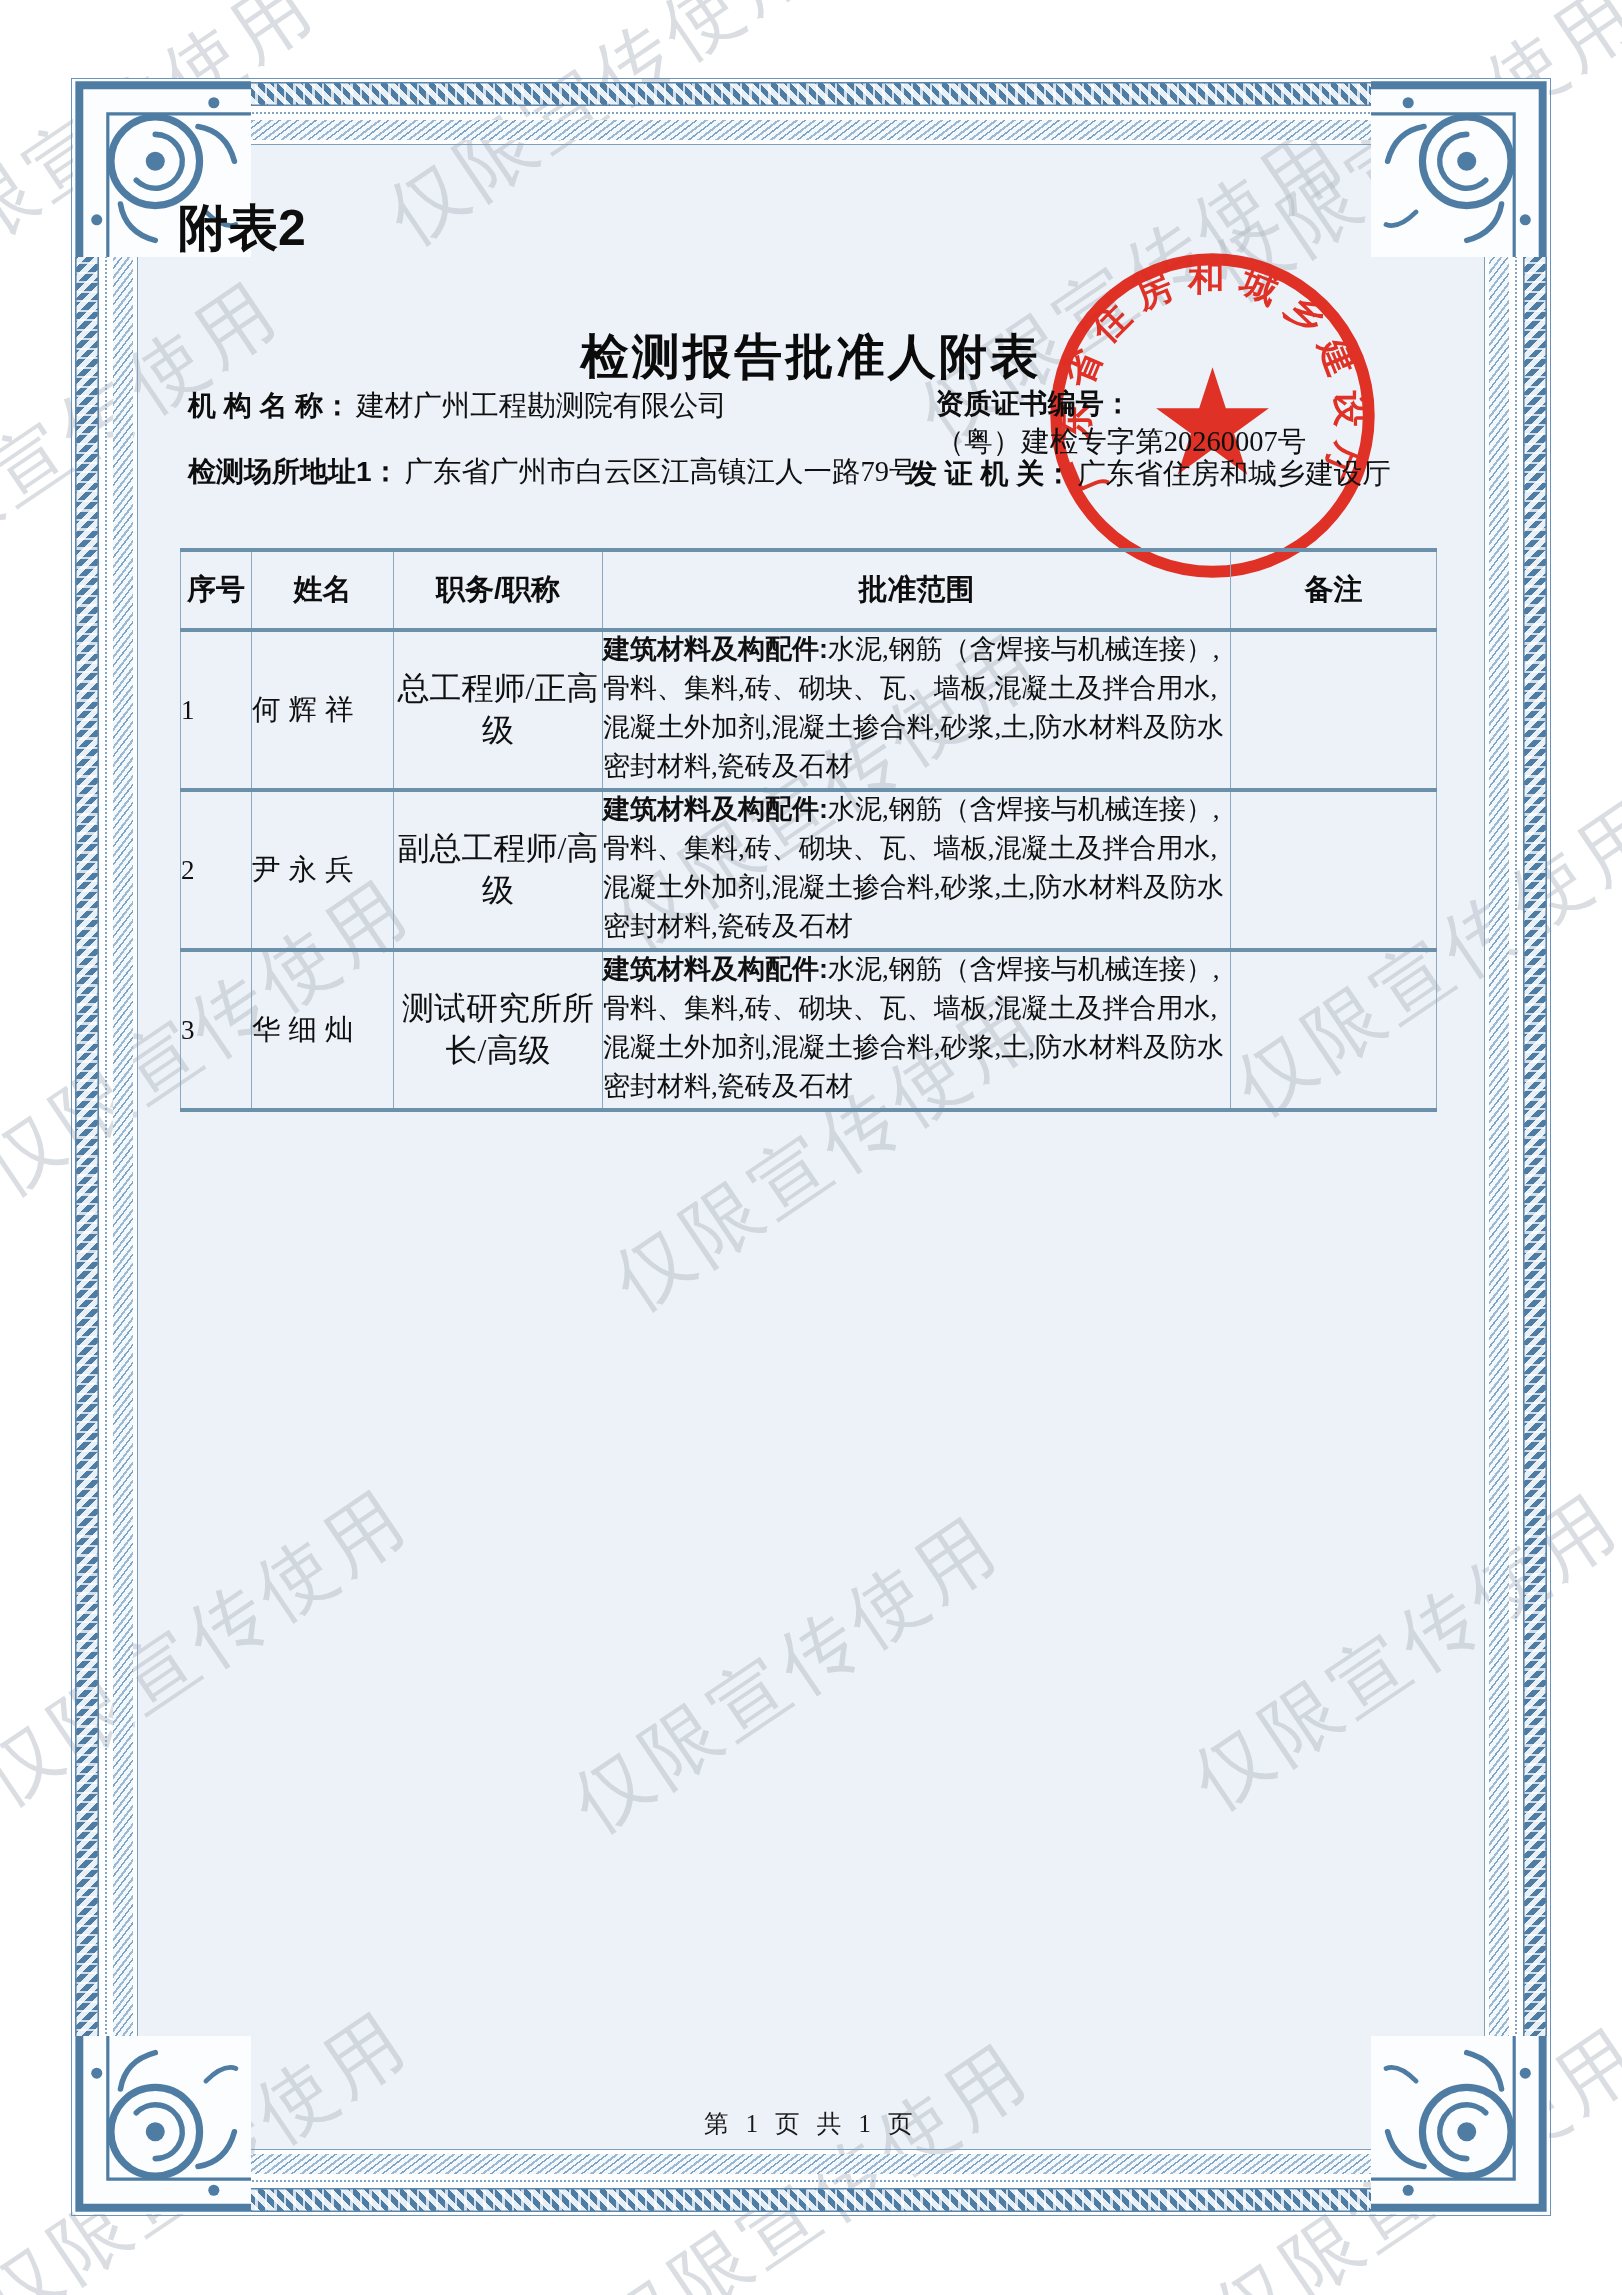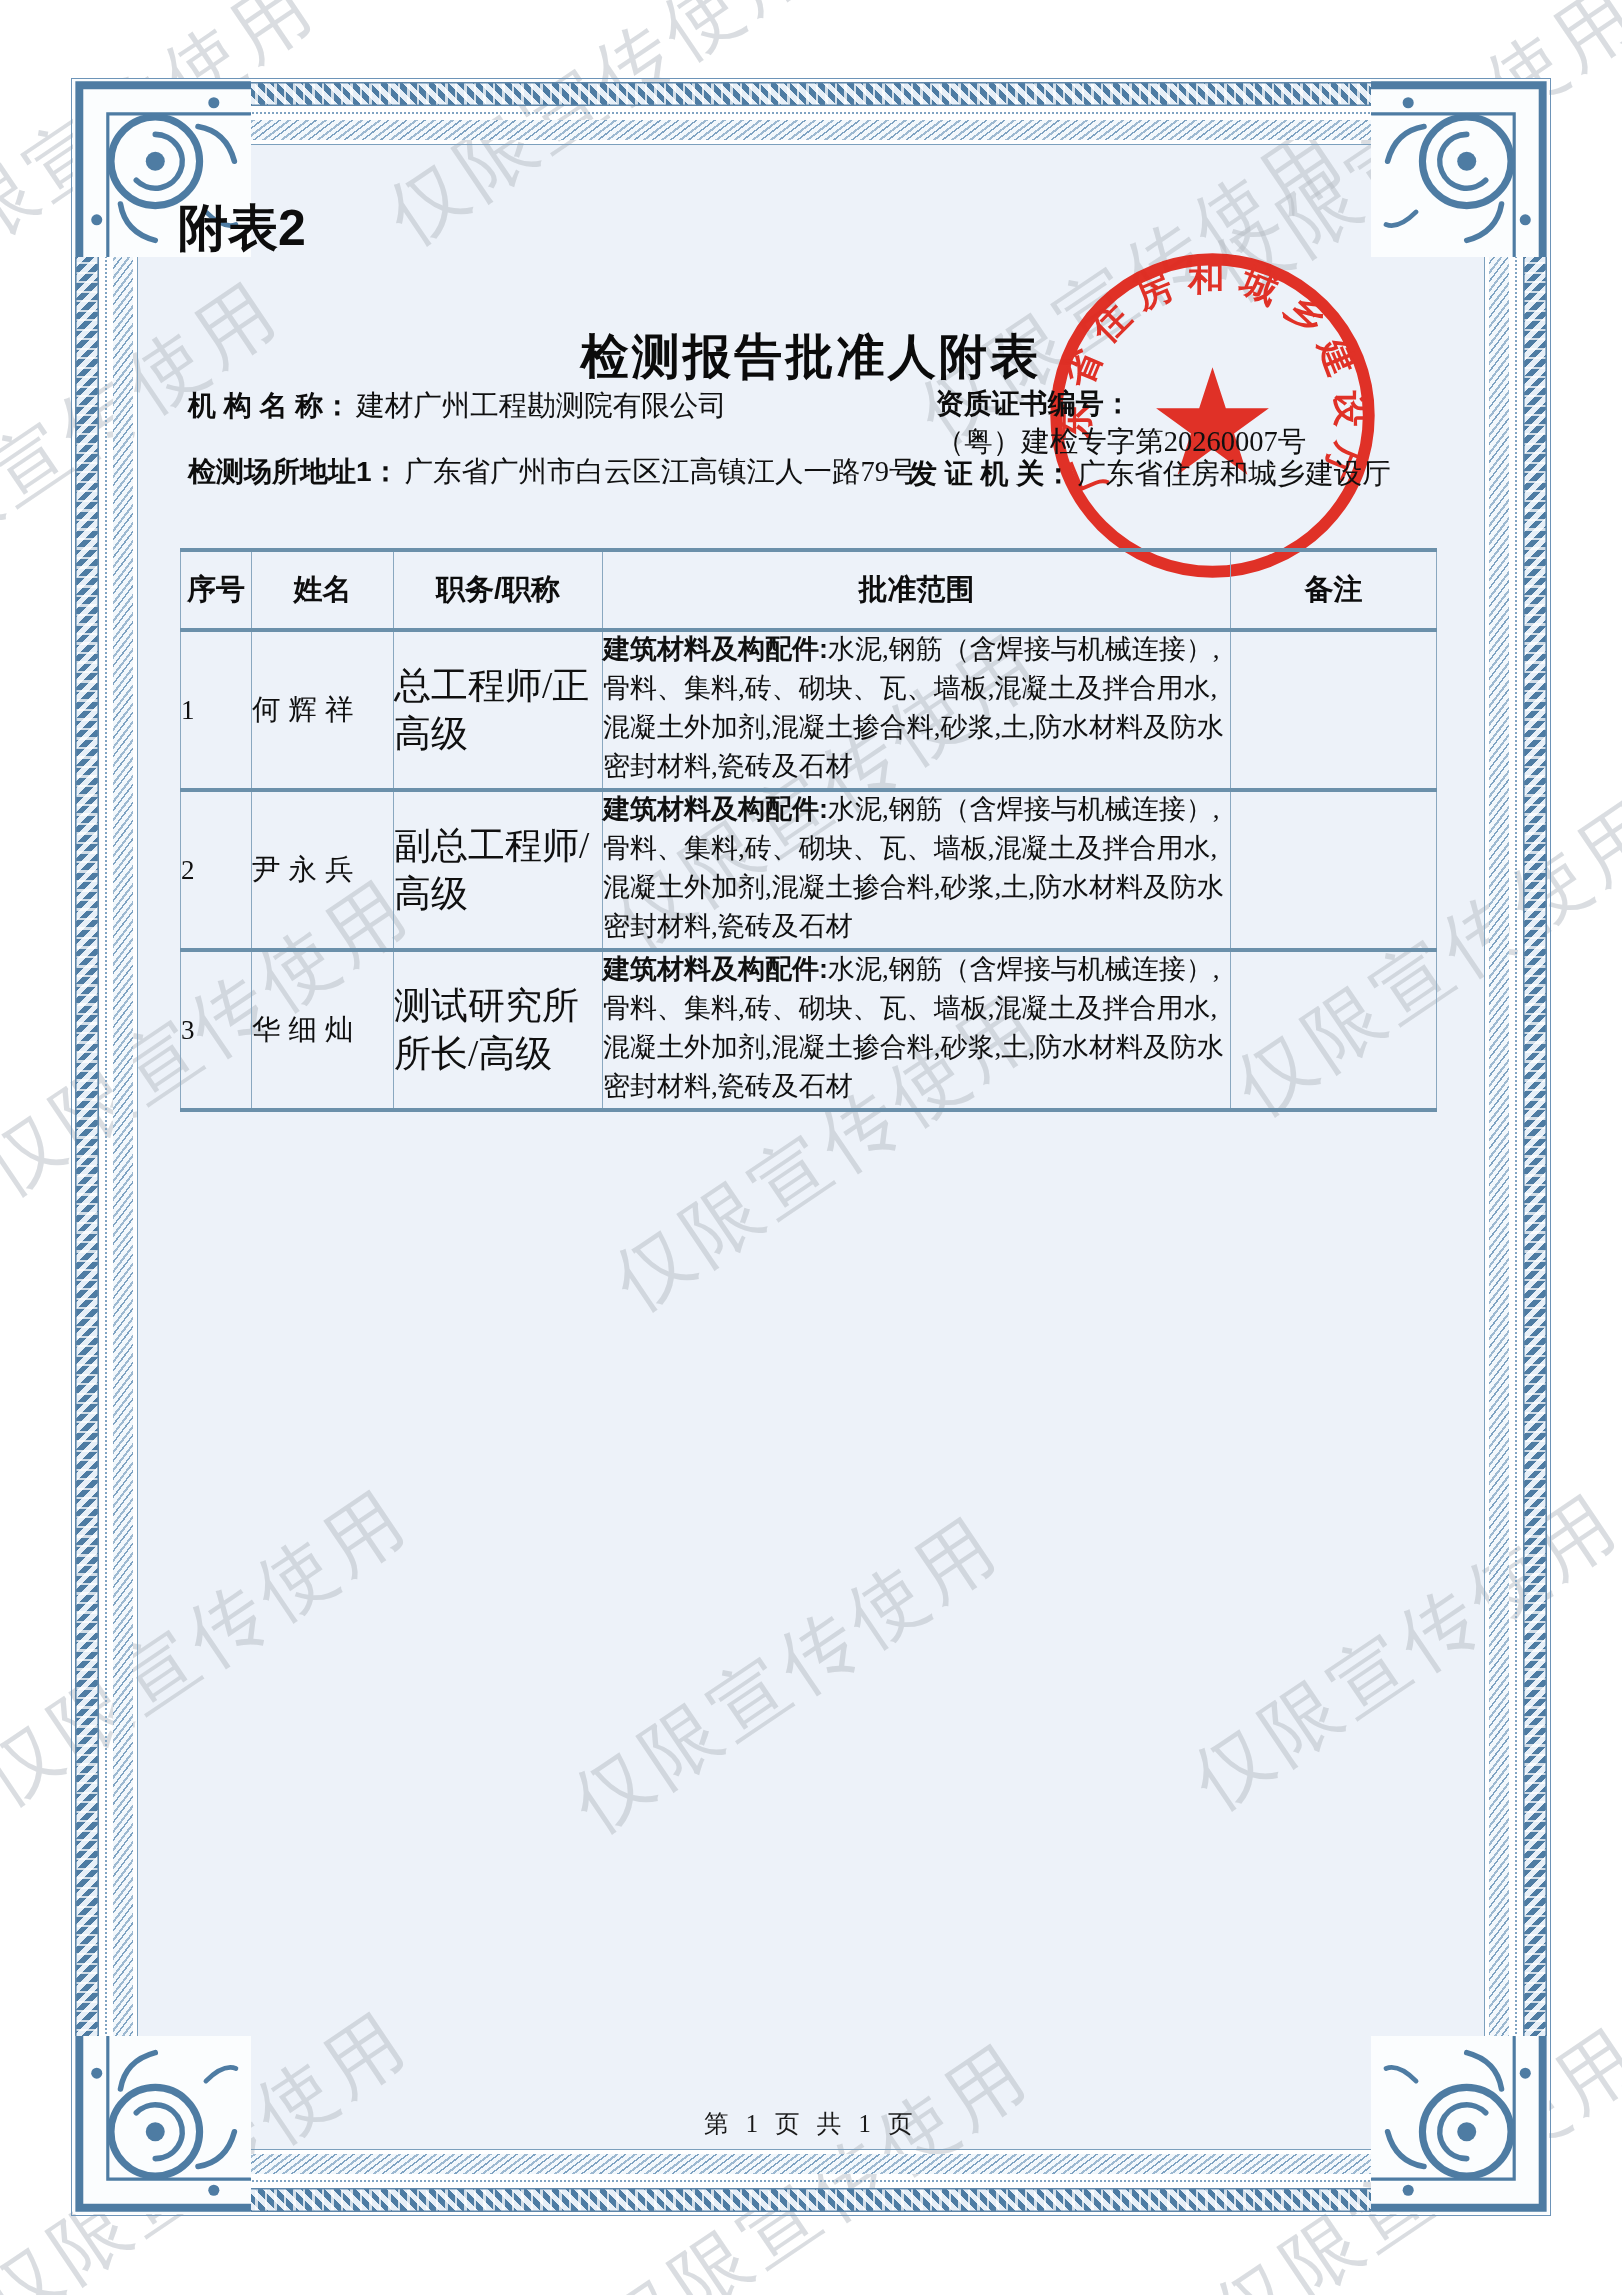--- a/index.html
+++ b/index.html
@@ -52,21 +52,21 @@
   
   table.approvers{position:absolute;left:180px;top:548px;width:1256px;
       border-collapse:collapse;table-layout:fixed;}
   .approvers th,.approvers td{border-left:1.6px solid #8aa8c0;border-right:1.6px solid #8aa8c0;
       border-top:4px solid #6b90aa;border-bottom:4px solid #6b90aa;padding:0;}
   .approvers th{height:76px;font-size:29px;font-weight:bold;text-align:center;vertical-align:middle;color:#0d0d0d;margin-left:35px;}
   .approvers td{vertical-align:middle;color:#101010;}
   .r1 td,.r2 td{height:130px;} .r3 td{height:121px;}
   .no-cell{font-family:"Liberation Serif",serif;font-size:27px;padding-left:9.5px;}
   .name-cell{font-family:"Liberation Serif",serif;font-size:28.5px;letter-spacing:8px;padding-left:11px;}
-  .title-cell{font-family:"Liberation Serif",serif;font-size:37px;padding:0 8px;line-height:1.3;word-break:break-all;}
+  .title-cell{font-family:"Liberation Serif",serif;font-size:32px;padding:0 8px;line-height:1.3;word-break:break-all;text-align:center;}
   .scope-cell{vertical-align:top;padding:4px 8px 0 11px;}
   .scope-cell .scope-p{line-height:34px;word-break:break-all;}
   .scope-lead{font-weight:bold;font-size:27px;font-family:"Liberation Sans",sans-serif;}
   .scope-text{font-family:"Liberation Serif",serif;font-size:27px;}
   .footer{position:absolute;left:0;right:0;top:2107px;text-align:center;
       font-family:"Liberation Serif",serif;font-size:24.6px;letter-spacing:5.5px;color:#1a1a1a;}
 </style>
 </head>
 <body>
 

